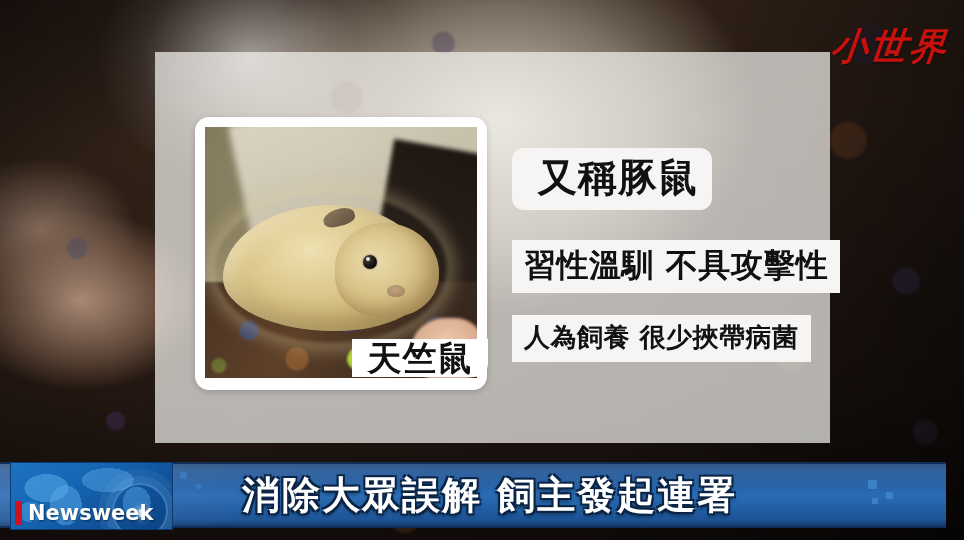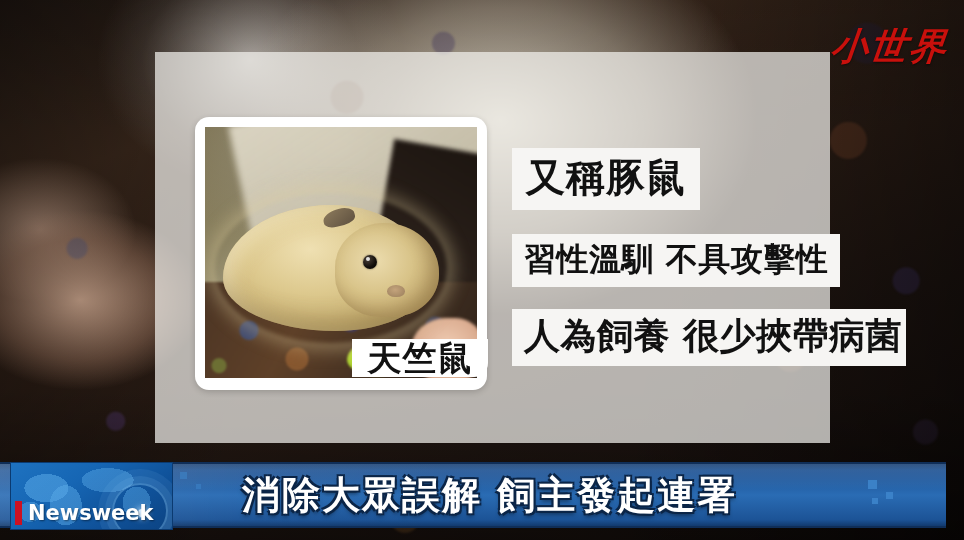--- a/index.html
+++ b/index.html
@@ -215,23 +215,23 @@
   }
   .text-line {
     display: inline-block;
     background: #f6f5f3;
     color: #111111;
     font-weight: 700;
     line-height: 1;
     white-space: nowrap;
     align-self: flex-start;
   }
-  .text-line.l1 { font-size: 39px; padding: 10px 14px 13px 14px; margin-bottom: 24px; letter-spacing: 1px; }
+  .text-line.l1 { font-size: 39px; padding: 10px 14px 13px 26px; margin-bottom: 30px; letter-spacing: 1px; border-radius: 12px; }
   .text-line.l2 { font-size: 32px; padding: 9px 12px 12px 12px; margin-bottom: 22px; letter-spacing: 0.5px; }
-  .text-line.l3 { font-size: 36px; padding: 9px 4px 12px 12px; letter-spacing: 0.5px; }
+  .text-line.l3 { font-size: 26px; padding: 9px 12px 12px 12px; letter-spacing: 0.5px; }
 
   
   .watermark {
     position: absolute;
     right: 16px; top: 22px;
     font-family: "DejaVu Serif", "Liberation Serif", serif;
     font-size: 37px;
     font-weight: 700;
     color: #c8100c;
     letter-spacing: 2px;

